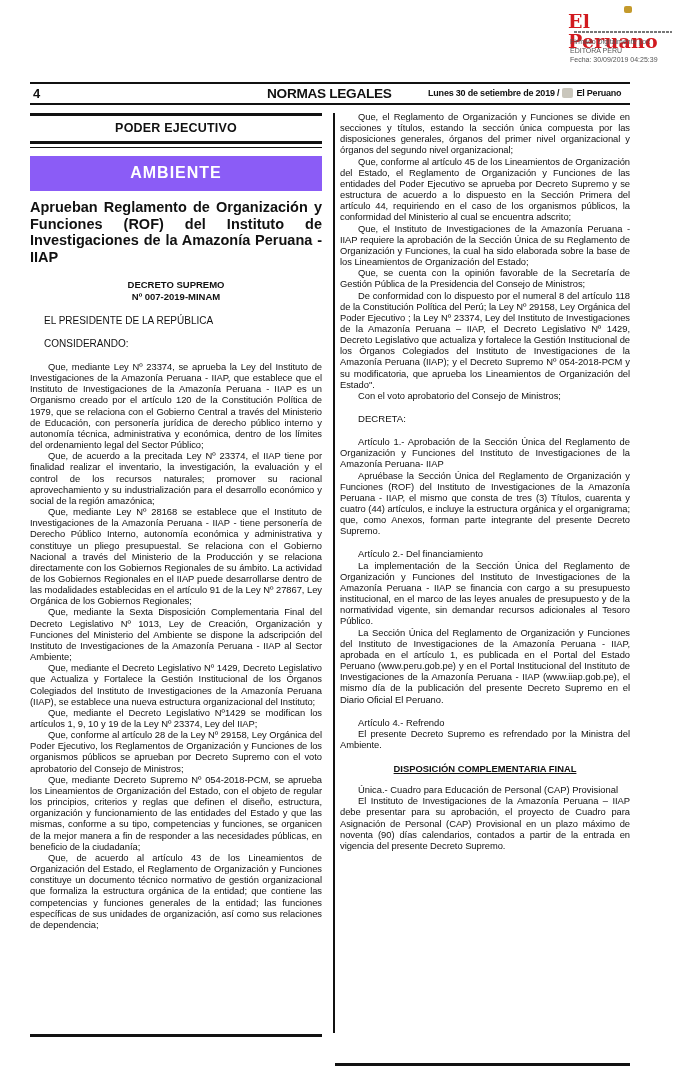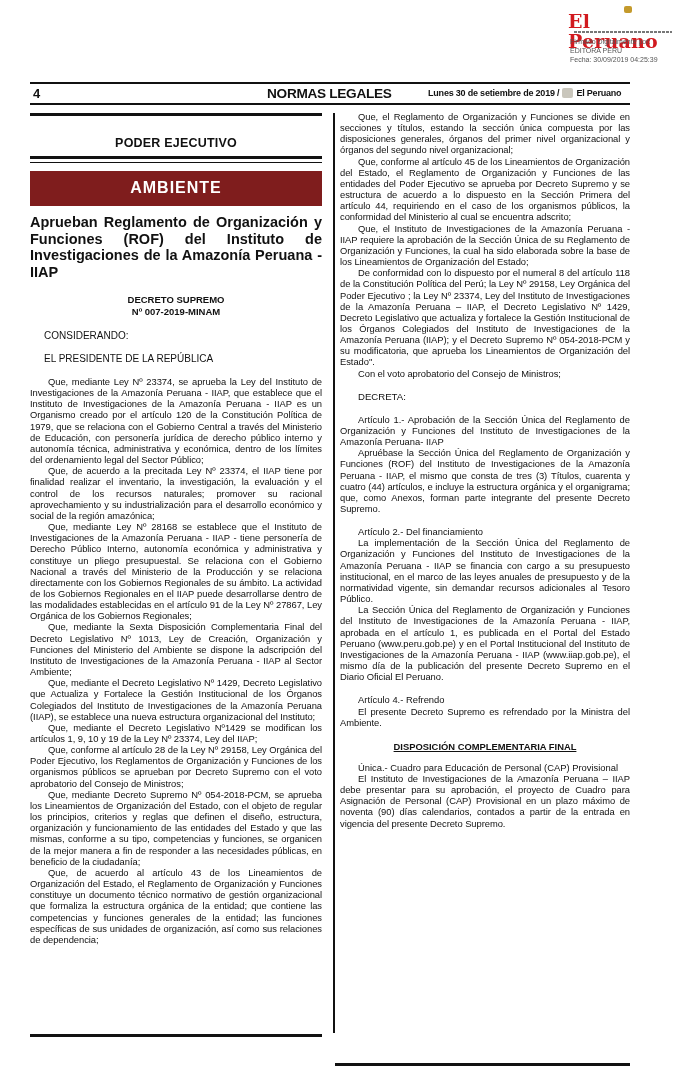--- a/index.html
+++ b/index.html
@@ -18,23 +18,23 @@
   .date-line { position: absolute; left: 428px; top: 88px; font-size: 9px; font-weight: bold; letter-spacing: -0.2px; white-space: nowrap; }
   .date-line .emb { display: inline-block; width: 11px; height: 10px; background: #c9c6bc; border-radius: 2px; vertical-align: -2px; margin: 0 3px; }
 
   
   .col-left { position: absolute; left: 30px; top: 113px; width: 292px; }
   .col-right { position: absolute; left: 340px; top: 111px; width: 290px; }
   .col-divider { position: absolute; left: 333px; top: 113px; width: 2px; height: 920px; background: #111; }
   .bottom-rule-left { position: absolute; left: 30px; top: 1034px; width: 292px; height: 3px; background: #111; }
   .bottom-rule-right { position: absolute; left: 335px; top: 1063px; width: 295px; height: 3px; background: #111; }
 
-  .poder { border-top: 3px solid #111; border-bottom: 3px solid #111; text-align: center; font-weight: bold; font-size: 12.5px; letter-spacing: 0.2px; padding: 20px 0 6px; position: relative; }
+  .poder { border-top: 3px solid #111; border-bottom: 3px solid #111; text-align: center; font-weight: bold; font-size: 12.5px; letter-spacing: 0.2px; padding: 5px 0 6px; position: relative; }
   .poder::after { content: ""; position: absolute; left: 0; right: 0; bottom: -7px; height: 1px; background: #111; }
-  .ambiente { margin-top: 12px; background: #7f1d1d; color: #fff; text-align: center; font-weight: bold; font-size: 16px; letter-spacing: 1px; padding: 8px 0 9px; }
+  .ambiente { margin-top: 12px; background: #8b5cf6; color: #fff; text-align: center; font-weight: bold; font-size: 16px; letter-spacing: 1px; padding: 8px 0 9px; }
   .title { margin-top: 8px; font-weight: bold; font-size: 14.5px; line-height: 16.5px; text-align: justify; text-align-last: left; }
   .decree { margin-top: 14px; text-align: center; font-weight: bold; font-size: 9.5px; line-height: 12px; }
   .plain { font-size: 10px; margin-top: 12px; padding-left: 14px; }
   .para { font-size: 9.4px; line-height: 11.15px; text-align: justify; text-indent: 18px; letter-spacing: -0.05px; }
   .first-para { margin-top: 12px; }
   .art-title { font-weight: normal; font-size: 9.4px; line-height: 11.15px; text-indent: 18px; margin-top: 12px; text-align: justify; }
   .art-title.tight { margin-top: 10px; }
   .center-bold { text-align: center; font-weight: bold; font-size: 9.4px; margin-top: 13px; text-decoration: underline; }
   .decreta { font-size: 9.6px; padding-left: 18px; margin-top: 12px; }
 </style>
@@ -59,41 +59,42 @@
 <div class="rule-bot"></div>
 
 <div class="col-left">
   <div class="poder">PODER EJECUTIVO</div>
   <div class="ambiente">AMBIENTE</div>
   <div class="title">Aprueban Reglamento de Organización y Funciones (ROF) del Instituto de Investigaciones de la Amazonía Peruana - IIAP</div>
   <div class="decree">
     <div>DECRETO SUPREMO</div>
     <div>Nº 007-2019-MINAM</div>
   </div>
+  <div class="plain">EL PRESIDENTE DE LA REPÚBLICA</div>
   <div class="plain">CONSIDERANDO:</div>
-  <div class="plain">EL PRESIDENTE DE LA REPÚBLICA</div>
   <div class="first-para"></div>
   <p class="para">Que, mediante Ley Nº 23374, se aprueba la Ley del Instituto de Investigaciones de la Amazonía Peruana - IIAP, que establece que el Instituto de Investigaciones de la Amazonía Peruana - IIAP es un Organismo creado por el artículo 120 de la Constitución Política de 1979, que se relaciona con el Gobierno Central a través del Ministerio de Educación, con personería jurídica de derecho público interno y autonomía técnica, administrativa y económica, dentro de los límites del ordenamiento legal del Sector Público;</p>
   <p class="para">Que, de acuerdo a la precitada Ley Nº 23374, el IIAP tiene por finalidad realizar el inventario, la investigación, la evaluación y el control de los recursos naturales; promover su racional aprovechamiento y su industrialización para el desarrollo económico y social de la región amazónica;</p>
   <p class="para">Que, mediante Ley Nº 28168 se establece que el Instituto de Investigaciones de la Amazonía Peruana - IIAP - tiene personería de Derecho Público Interno, autonomía económica y administrativa y constituye un pliego presupuestal. Se relaciona con el Gobierno Nacional a través del Ministerio de la Producción y se relaciona directamente con los Gobiernos Regionales de su ámbito. La actividad de los Gobiernos Regionales en el IIAP puede desarrollarse dentro de las modalidades establecidas en el artículo 91 de la Ley Nº 27867, Ley Orgánica de los Gobiernos Regionales;</p>
   <p class="para">Que, mediante la Sexta Disposición Complementaria Final del Decreto Legislativo Nº 1013, Ley de Creación, Organización y Funciones del Ministerio del Ambiente se dispone la adscripción del Instituto de Investigaciones de la Amazonía Peruana - IIAP al Sector Ambiente;</p>
   <p class="para">Que, mediante el Decreto Legislativo Nº 1429, Decreto Legislativo que Actualiza y Fortalece la Gestión Institucional de los Órganos Colegiados del Instituto de Investigaciones de la Amazonía Peruana (IIAP), se establece una nueva estructura organizacional del Instituto;</p>
   <p class="para">Que, mediante el Decreto Legislativo Nº1429 se modifican los artículos 1, 9, 10 y 19 de la Ley Nº 23374, Ley del IIAP;</p>
   <p class="para">Que, conforme al artículo 28 de la Ley Nº 29158, Ley Orgánica del Poder Ejecutivo, los Reglamentos de Organización y Funciones de los organismos públicos se aprueban por Decreto Supremo con el voto aprobatorio del Consejo de Ministros;</p>
   <p class="para">Que, mediante Decreto Supremo Nº 054-2018-PCM, se aprueba los Lineamientos de Organización del Estado, con el objeto de regular los principios, criterios y reglas que definen el diseño, estructura, organización y funcionamiento de las entidades del Estado y que las mismas, conforme a su tipo, competencias y funciones, se organicen de la mejor manera a fin de responder a las necesidades públicas, en beneficio de la ciudadanía;</p>
   <p class="para">Que, de acuerdo al artículo 43 de los Lineamientos de Organización del Estado, el Reglamento de Organización y Funciones constituye un documento técnico normativo de gestión organizacional que formaliza la estructura orgánica de la entidad; que contiene las competencias y funciones generales de la entidad; las funciones específicas de sus unidades de organización, así como sus relaciones de dependencia;</p>
 </div>
 
 <div class="col-divider"></div>
 <div class="bottom-rule-left"></div>
 
 <div class="col-right">
   <p class="para">Que, el Reglamento de Organización y Funciones se divide en secciones y títulos, estando la sección única compuesta por las disposiciones generales, órganos del primer nivel organizacional y órganos del segundo nivel organizacional;</p>
   <p class="para">Que, conforme al artículo 45 de los Lineamientos de Organización del Estado, el Reglamento de Organización y Funciones de las entidades del Poder Ejecutivo se aprueba por Decreto Supremo y se estructura de acuerdo a lo dispuesto en la Sección Primera del artículo 44, requiriendo en el caso de los organismos públicos, la conformidad del Ministerio al cual se encuentra adscrito;</p>
   <p class="para">Que, el Instituto de Investigaciones de la Amazonía Peruana - IIAP requiere la aprobación de la Sección Única de su Reglamento de Organización y Funciones, la cual ha sido elaborada sobre la base de los Lineamientos de Organización del Estado;</p>
+  <p class="para">Que, se cuenta con la opinión favorable de la Secretaría de Gestión Pública de la Presidencia del Consejo de Ministros;</p>
   <p class="para">De conformidad con lo dispuesto por el numeral 8 del artículo 118 de la Constitución Política del Perú; la Ley Nº 29158, Ley Orgánica del Poder Ejecutivo ; la Ley Nº 23374, Ley del Instituto de Investigaciones de la Amazonía Peruana – IIAP, el Decreto Legislativo Nº 1429, Decreto Legislativo que actualiza y fortalece la Gestión Institucional de los Órganos Colegiados del Instituto de Investigaciones de la Amazonía Peruana (IIAP); y el Decreto Supremo Nº 054-2018-PCM y su modificatoria, que aprueba los Lineamientos de Organización del Estado".</p>
   <p class="para">Con el voto aprobatorio del Consejo de Ministros;</p>
   <div class="decreta">DECRETA:</div>
 
   <div>
     <p class="art-title">Artículo 1.- Aprobación de la Sección Única del Reglamento de Organización y Funciones del Instituto de Investigaciones de la Amazonía Peruana- IIAP</p>
     <p class="para">Apruébase la Sección Única del Reglamento de Organización y Funciones (ROF) del Instituto de Investigaciones de la Amazonía Peruana - IIAP, el mismo que consta de tres (3) Títulos, cuarenta y cuatro (44) artículos, e incluye la estructura orgánica y el organigrama; que, como Anexos, forman parte integrante del presente Decreto Supremo.</p>
   </div>
   <div>
     <p class="art-title">Artículo 2.- Del financiamiento</p>

